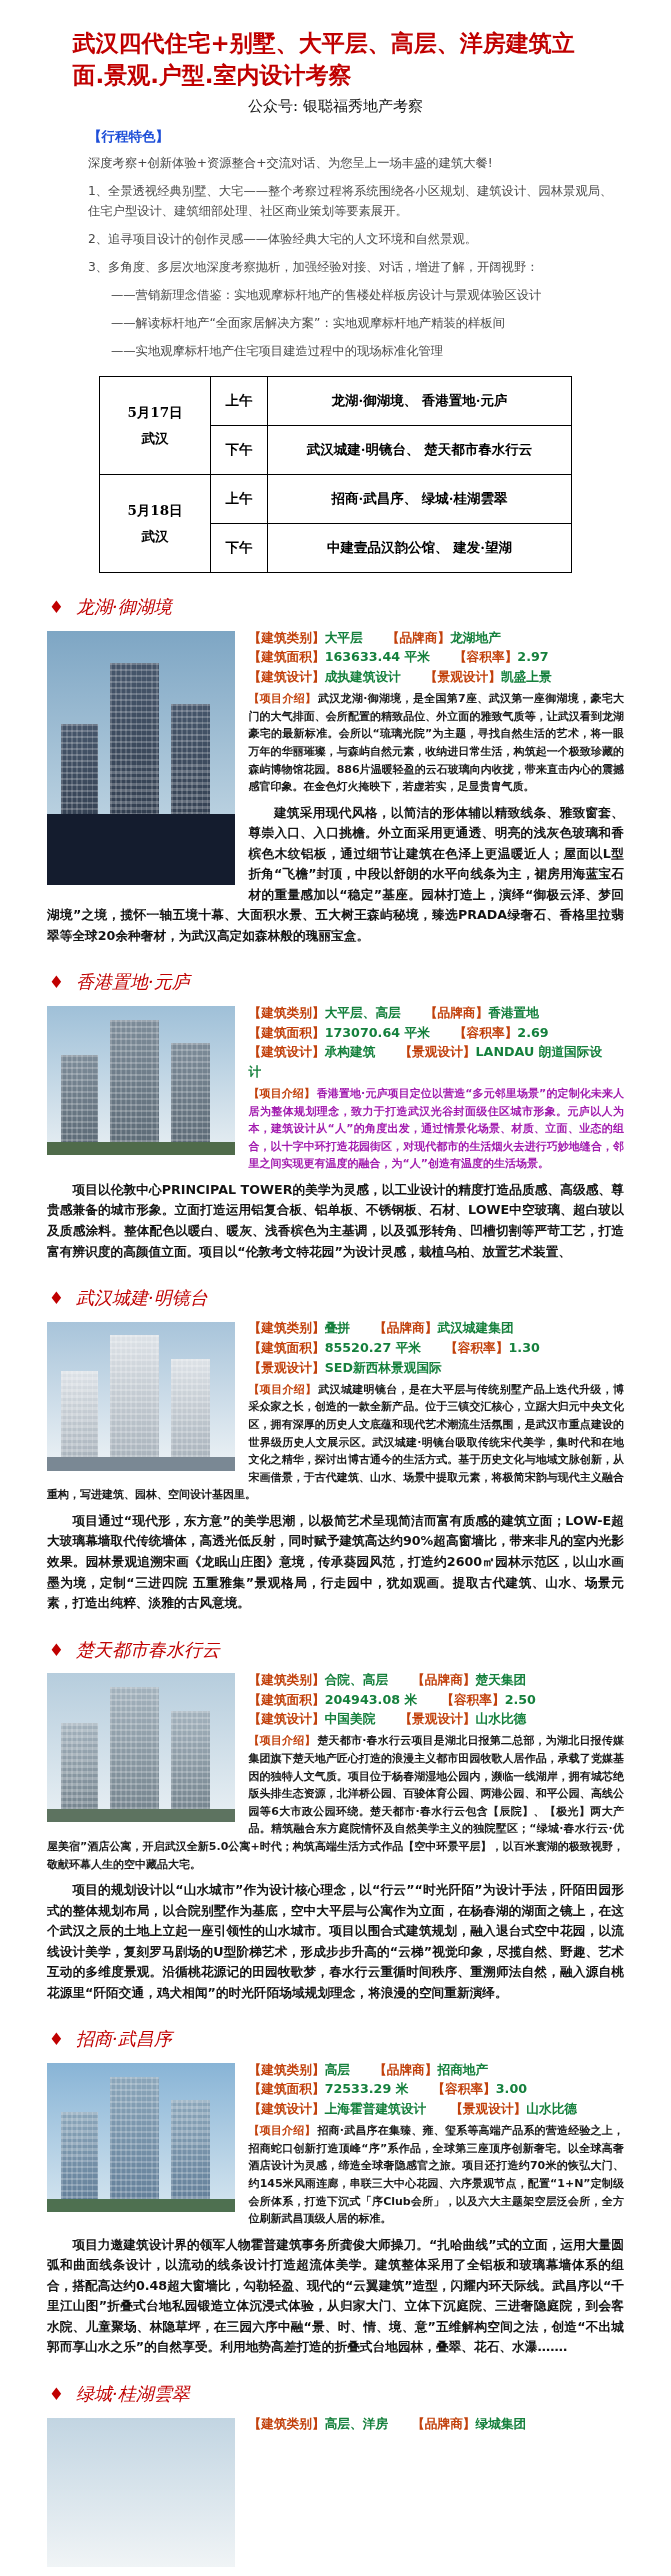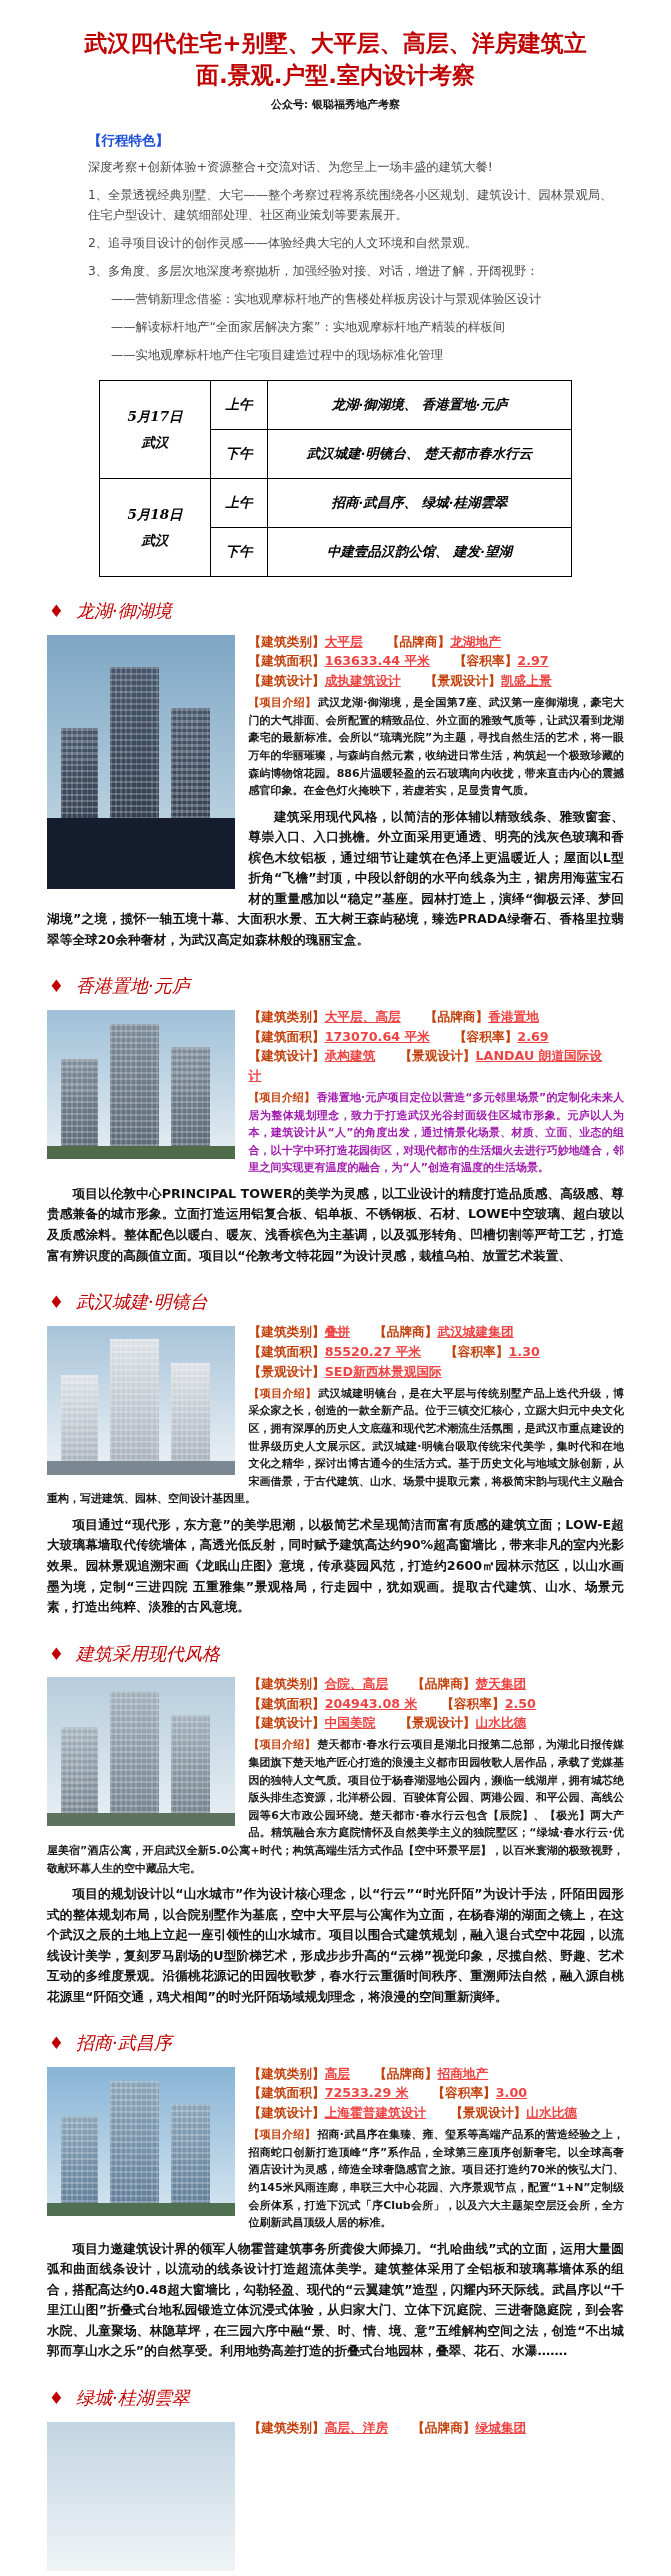--- a/index.html
+++ b/index.html
@@ -6,34 +6,34 @@
   body{
     width:671px;
     font-family:"DejaVu Sans","Liberation Sans",sans-serif;
     color:#111;
   }
   .page{padding:15.2px 47px 25.4px 47px;}
 
   
   .doc-title{
     color:#c00000;font-weight:bold;font-size:23px;line-height:1.4;
-    text-align:center;margin:12px 25.4px 5.1px 25.4px;
+    margin:12px 25.4px 5.1px 25.4px;
   }
   .official{
-    text-align:center;font-weight:bold;font-size:11px;color:#141414;
-    font-family:"DejaVu Serif","Liberation Serif",serif;margin-bottom:20px;
+    text-align:center;font-weight:normal;font-size:15px;color:#141414;
+    font-family:"DejaVu Serif","Liberation Serif",serif;margin-bottom:12px;
   }
   .features-heading{font-weight:bold;font-size:13.5px;color:#1d4ed8;margin:8.5px 0 3.4px 41px;}
   .feature-line{color:#4a4a4a;font-size:12.3px;line-height:1.65;margin:7.6px 0 7.6px 41px;}
   .feature-sub{margin-left:64px;}
 
   
   table.schedule{
     border-collapse:collapse;margin:15.2px auto 22px auto;
-    font-family:"DejaVu Serif","Liberation Serif",serif;font-weight:bold;font-style:italic;
+    font-family:"DejaVu Serif","Liberation Serif",serif;font-weight:bold;
   }
   table.schedule td{
     border:1.3px solid #000;text-align:center;vertical-align:middle;
     font-size:13.5px;color:#000;
   }
   td.date-cell{width:108px;height:91px;font-size:14.4px;line-height:1.9;}
   td.session-cell{width:54px;height:46px;}
   td.content-cell{width:279px;padding:0 12px;}
 
   
@@ -71,21 +71,21 @@
 
   .ph1{--sky1:#7ea6c4;--sky2:#cfe0ea;--bld1:#46566b;--bld2:#2c3747;--grd:#141c2e;}
   .ph2{--sky1:#9fc0d8;--sky2:#e8eff3;--bld1:#7d8c99;--bld2:#5d6b77;--grd:#4f6b4a;}
   .ph3{--sky1:#a8c4da;--sky2:#eef3f6;--bld1:#dde2e7;--bld2:#aab4bd;--grd:#7a8894;}
   .ph4{--sky1:#b6cddd;--sky2:#e9f0f4;--bld1:#a3b2bd;--bld2:#76858f;--grd:#5d7360;}
   .ph5{--sky1:#88b4d6;--sky2:#d6e6f0;--bld1:#8ba6ba;--bld2:#64809a;--grd:#4e7050;}
   .ph6{--sky1:#c2d5e2;--sky2:#f0f4f6;--bld1:#aebfc9;--bld2:#84949e;--grd:#5f7b5a;}
 
   .fields{margin:1.7px 0 3.4px 0;line-height:1.55;font-size:12.7px;}
   .fl{color:#c2410c;font-weight:bold;}
-  .fv{color:#ef4444;font-weight:bold;margin-right:24px;text-decoration:underline;}
+  .fv{color:#15803d;font-weight:bold;margin-right:24px;}
   .intro{margin:3.4px 0 6.8px 0;font-size:11px;line-height:1.6;text-align:justify;}
   .intro .fl{margin-right:1.7px;}
   .intro-text{color:#1a1a1a;font-weight:bold;}
   .intro-text.red{color:#a21caf;}
   .body-text{
     font-weight:bold;color:#141414;font-size:12.7px;line-height:1.62;
     text-align:justify;text-indent:2em;margin:6.8px 0;
   }
 </style>
 </head>
@@ -179,21 +179,21 @@
     <p class="fields">
       <span class="fl">【建筑类别】</span><span class="fv">叠拼</span><span class="fl">【品牌商】</span><span class="fv">武汉城建集团</span><br>
       <span class="fl">【建筑面积】</span><span class="fv">85520.27 平米</span><span class="fl">【容积率】</span><span class="fv">1.30</span><br>
       <span class="fl">【景观设计】</span><span class="fv">SED新西林景观国际</span>
     </p>
     <p class="intro"><span class="fl">【项目介绍】</span><span class="intro-text">武汉城建明镜台，是在大平层与传统别墅产品上迭代升级，博采众家之长，创造的一款全新产品。位于三镇交汇核心，立踞大归元中央文化区，拥有深厚的历史人文底蕴和现代艺术潮流生活氛围，是武汉市重点建设的世界级历史人文展示区。武汉城建·明镜台吸取传统宋代美学，集时代和在地文化之精华，探讨出博古通今的生活方式。基于历史文化与地域文脉创新，从宋画借景，于古代建筑、山水、场景中提取元素，将极简宋韵与现代主义融合重构，写进建筑、园林、空间设计基因里。</span></p>
     <p class="body-text">项目通过“现代形，东方意”的美学思潮，以极简艺术呈现简洁而富有质感的建筑立面；LOW-E超大玻璃幕墙取代传统墙体，高透光低反射，同时赋予建筑高达约90%超高窗墙比，带来非凡的室内光影效果。园林景观追溯宋画《龙眠山庄图》意境，传承葵园风范，打造约2600㎡园林示范区，以山水画墨为境，定制“三进四院 五重雅集”景观格局，行走园中，犹如观画。提取古代建筑、山水、场景元素，打造出纯粹、淡雅的古风意境。</p>
   </section>
 
   <section class="project">
-    <h2 class="sec-title"><span class="diamond">♦</span><span>建筑采用现代风格</span></h2>
+    <h2 class="sec-title"><span class="diamond">♦</span><span>楚天都市春水行云</span></h2>
     <div class="pimg ph4">
         <i class="t t1"></i>
         <i class="t t2"></i>
         <i class="t t3"></i>
         <i class="ground"></i>
       </div>
     <p class="fields">
       <span class="fl">【建筑类别】</span><span class="fv">合院、高层</span><span class="fl">【品牌商】</span><span class="fv">楚天集团</span><br>
       <span class="fl">【建筑面积】</span><span class="fv">204943.08 米</span><span class="fl">【容积率】</span><span class="fv">2.50</span><br>
       <span class="fl">【建筑设计】</span><span class="fv">中国美院</span><span class="fl">【景观设计】</span><span class="fv">山水比德</span>

